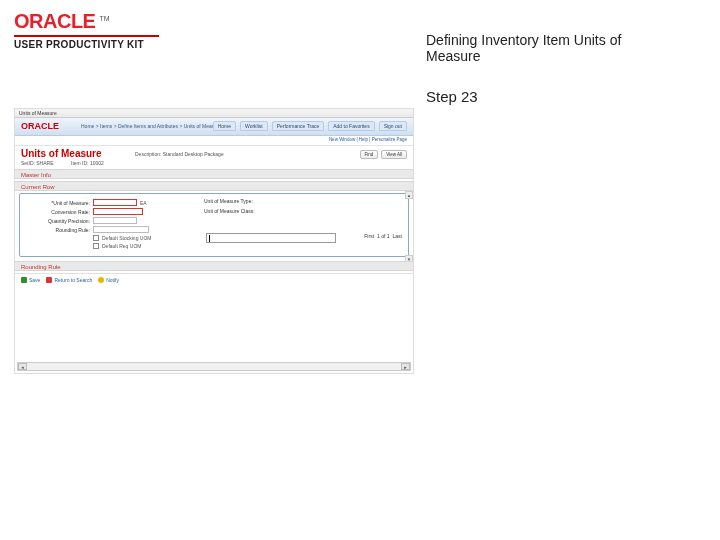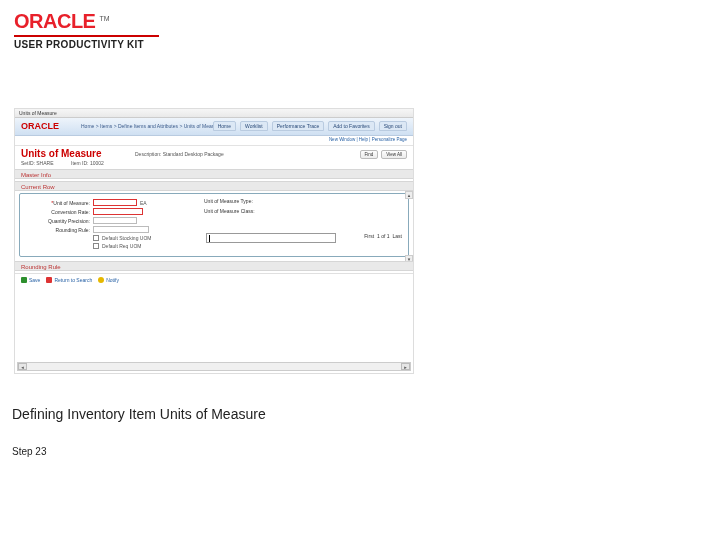--- a/index.html
+++ b/index.html
@@ -1,28 +1,28 @@
 <!DOCTYPE html>
 <html><head>
 <meta charset="utf-8">
 <style>
   * { box-sizing: border-box; margin: 0; padding: 0; }
   html, body { width: 720px; height: 540px; background: #fff; font-family: Arial, Helvetica, sans-serif; color: #222; }
-  .page { display: flex; width: 656px; height: 540px; flex-direction: column; }
+  .page { display: flex; width: 656px; height: 540px; }
   .left { width: 420px; padding: 10px 0 0 14px; }
   .right { width: 300px; padding: 28px 20px 0 12px; }
 
   .brand { display: flex; align-items: center; gap: 4px; }
   .oracle-word { color: #e8202a; font-weight: 900; font-size: 20px; letter-spacing: -0.5px; }
   .tm { font-size: 7px; color: #555; margin-top: -6px; }
   .upk-rule { height: 2px; background: #c00; width: 145px; margin-top: 2px; }
   .upk-label { font-size: 10px; font-weight: 700; letter-spacing: 0.3px; margin-top: 2px; }
 
   .topic-title { font-size: 14px; margin-top: 4px; margin-bottom: 24px; }
-  .step-label { font-size: 10px; margin-bottom: 24px; }
+  .step-label { font-size: 15px; margin-bottom: 24px; }
   .instr { font-size: 12.5px; line-height: 1.35; }
   .instr b { font-weight: 700; }
 
   
   .shot { width: 400px; height: 266px; border: 1px solid #ddd; margin-top: 58px; position: relative; background: #fff; font-size: 5px; color: #555; overflow: hidden; }
   .shot .row { position: absolute; left: 0; right: 0; }
   .titlebar { top: 0; height: 9px; background: linear-gradient(#f6f6f6,#e9e9e9); border-bottom: 1px solid #ccc; }
   .titlebar span { position: absolute; left: 4px; top: 1px; color: #333; }
   .gradbar { top: 9px; height: 18px; background: linear-gradient(#eef4fb,#cfe0f2); border-bottom: 1px solid #b9cbe0; }
   .gradbar .mini-oracle { position: absolute; left: 6px; top: 3px; color: #c00; font-weight: 900; font-size: 9px; }

